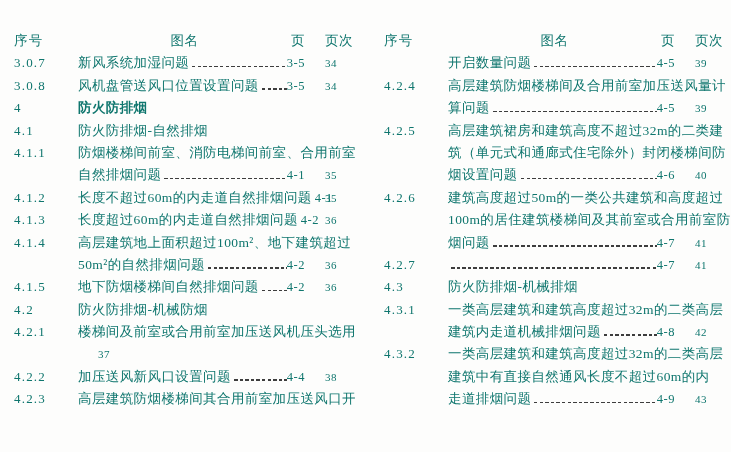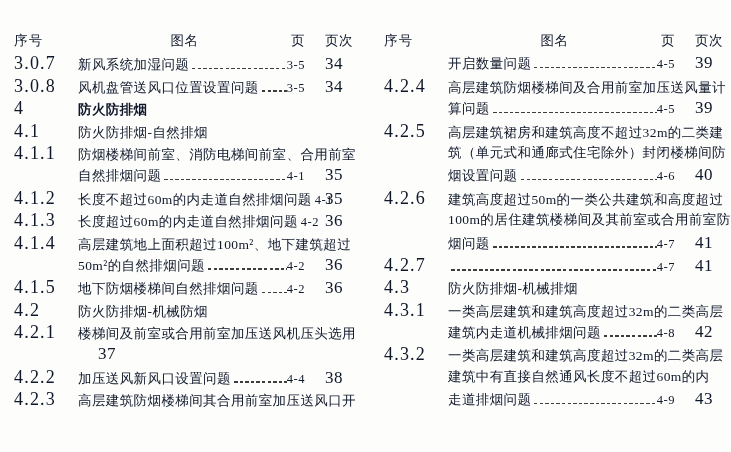--- a/index.html
+++ b/index.html
@@ -1,38 +1,38 @@
 <!DOCTYPE html>
 <html><head>
 <meta charset="utf-8">
 <style>
   html,body{margin:0;padding:0;background:#ffffff;}
   .sheet{
     width:731px;height:452px;box-sizing:border-box;
     background:#fdfdfc;
     padding:30px 6px 0 14px;
     font-family:"Liberation Serif","DejaVu Serif",serif;
-    color:#0f172a;
+    color:#0f766e;
     overflow:hidden;
   }
   .cols{display:flex;gap:29px;}
   .col{width:341px;flex:none;}
   .line{display:flex;align-items:baseline;height:22.4px;line-height:22.4px;}
-  .no{width:64px;flex:none;font-size:18px;letter-spacing:1.2px;white-space:nowrap;}
+  .no{width:64px;flex:none;font-size:13px;letter-spacing:1.2px;white-space:nowrap;}
   .body{flex:1;display:flex;align-items:baseline;min-width:0;overflow:visible;}
   .title{flex:none;white-space:nowrap;font-size:13.5px;letter-spacing:0.4px;}
   .title.bold{font-weight:bold;}
   .h-title{margin:0 auto;text-align:right;}
   .leader{
     flex:1 1 auto;min-width:0;height:1.6px;align-self:center;
     margin-left:3px;transform:translateY(3px);
     background:repeating-linear-gradient(to right,#3d3d3d 0 3.5px,transparent 3.5px 5.6px);
   }
   .page{flex:none;font-size:12.5px;letter-spacing:0.5px;white-space:nowrap;}
-  .seq{width:30px;flex:none;padding-left:20px;font-size:17px;letter-spacing:0.5px;white-space:nowrap;}
+  .seq{width:30px;flex:none;padding-left:20px;font-size:11px;letter-spacing:0.5px;white-space:nowrap;}
   .hdr .no,.hdr .title,.hdr .page,.hdr .seq{font-size:13.5px;}
 </style>
 </head>
 <body>
 
 <div class="sheet">
   <div class="cols">
 
     <div class="col">
       <div class="line hdr">

